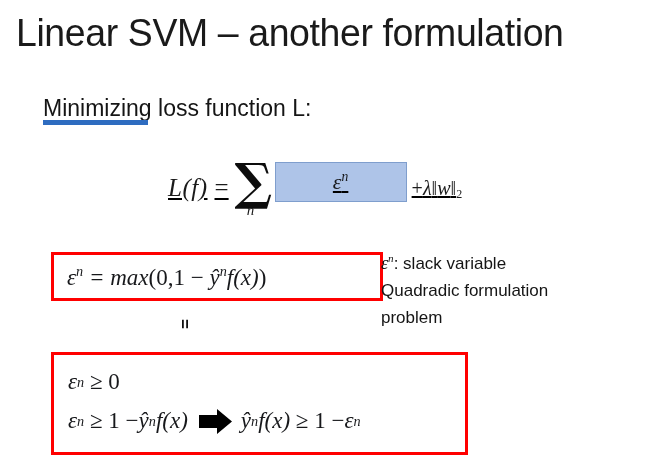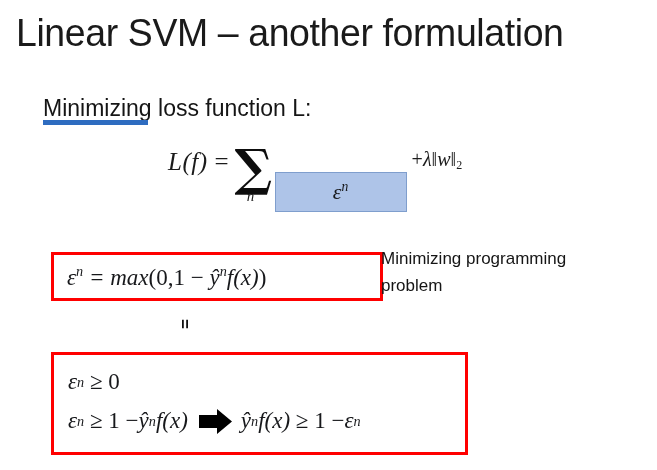--- a/index.html
+++ b/index.html
@@ -53,22 +53,23 @@
     height: 5px;
     background: #2e6cc0;
   }
 
   
   .formula-main {
     position: absolute;
     left: 168px;
     top: 148px;
     display: flex;
-    align-items: flex-start;
+    align-items: flex-end;
     height: 54px;
+    text-decoration: underline;
   }
   .lf-label {
     font-family: "Liberation Serif", "DejaVu Serif", serif;
     font-style: italic;
     font-size: 25px;
     color: #1b1b1b;
     letter-spacing: 0.5px;
   }
   .eq-sign {
     font-family: "Liberation Serif", "DejaVu Serif", serif;
@@ -293,16 +294,17 @@
       <span style="font-style:normal">&nbsp;</span>
       <span style="font-style:normal">≥</span>
       <span style="font-style:normal">&nbsp;</span>
       <span style="font-style:normal">1 − </span>
       <span>ε</span>
       <sup style="font-size:0.62em;vertical-align:super;">n</sup>
   </div>
 </div>
 
 <div class="notes">
-
-  <div class="note-line">Minimizing programming</div>
+  <div class="note-line math-lead"><span class="eps-i"><span>ε</span><sup>n</sup></span><span class="plain">: slack variable</span></div>
+
+  <div class="note-line">Quadradic formulation</div>
   <div class="note-line">problem</div>
 </div>
 
 </body></html>

